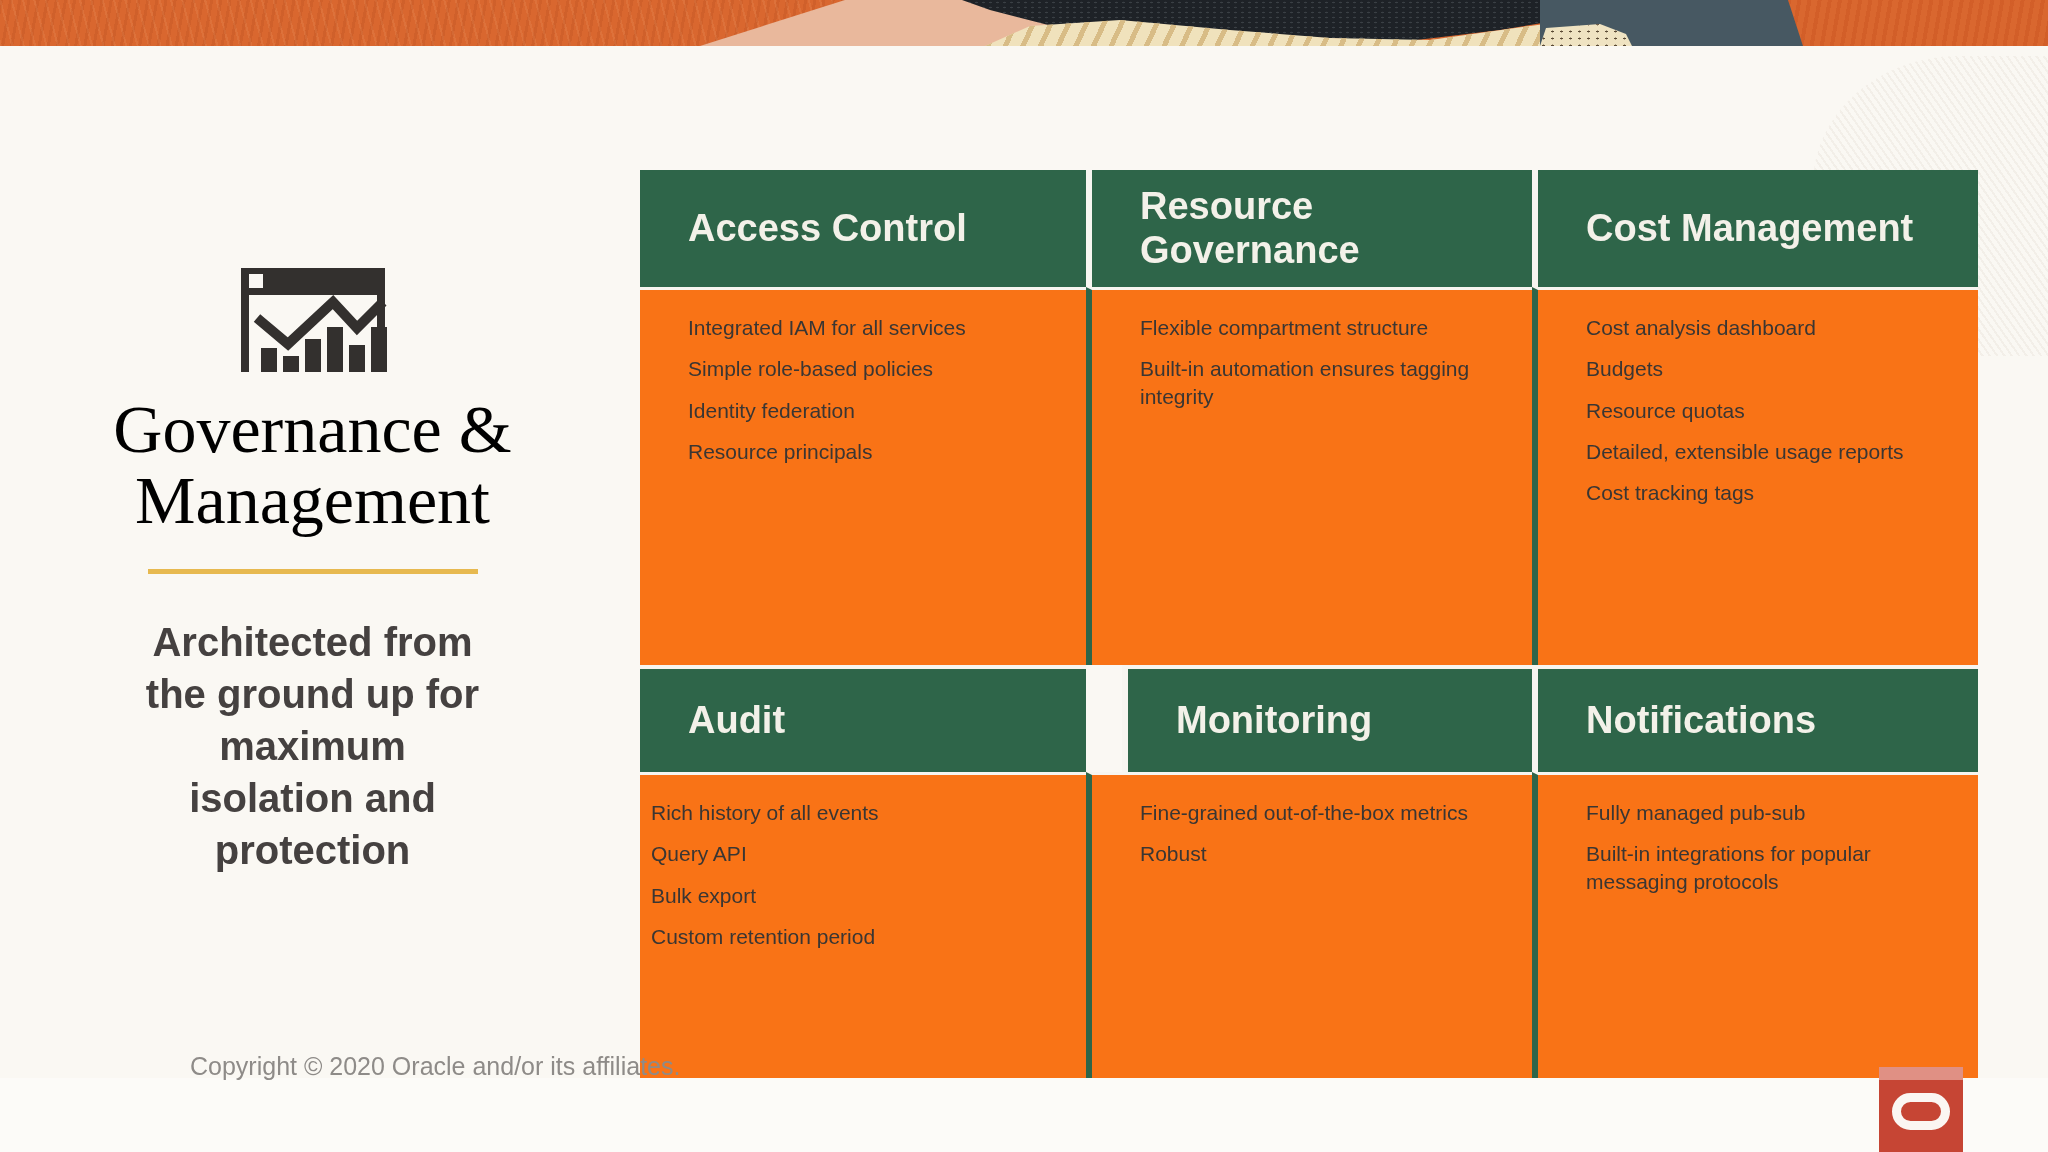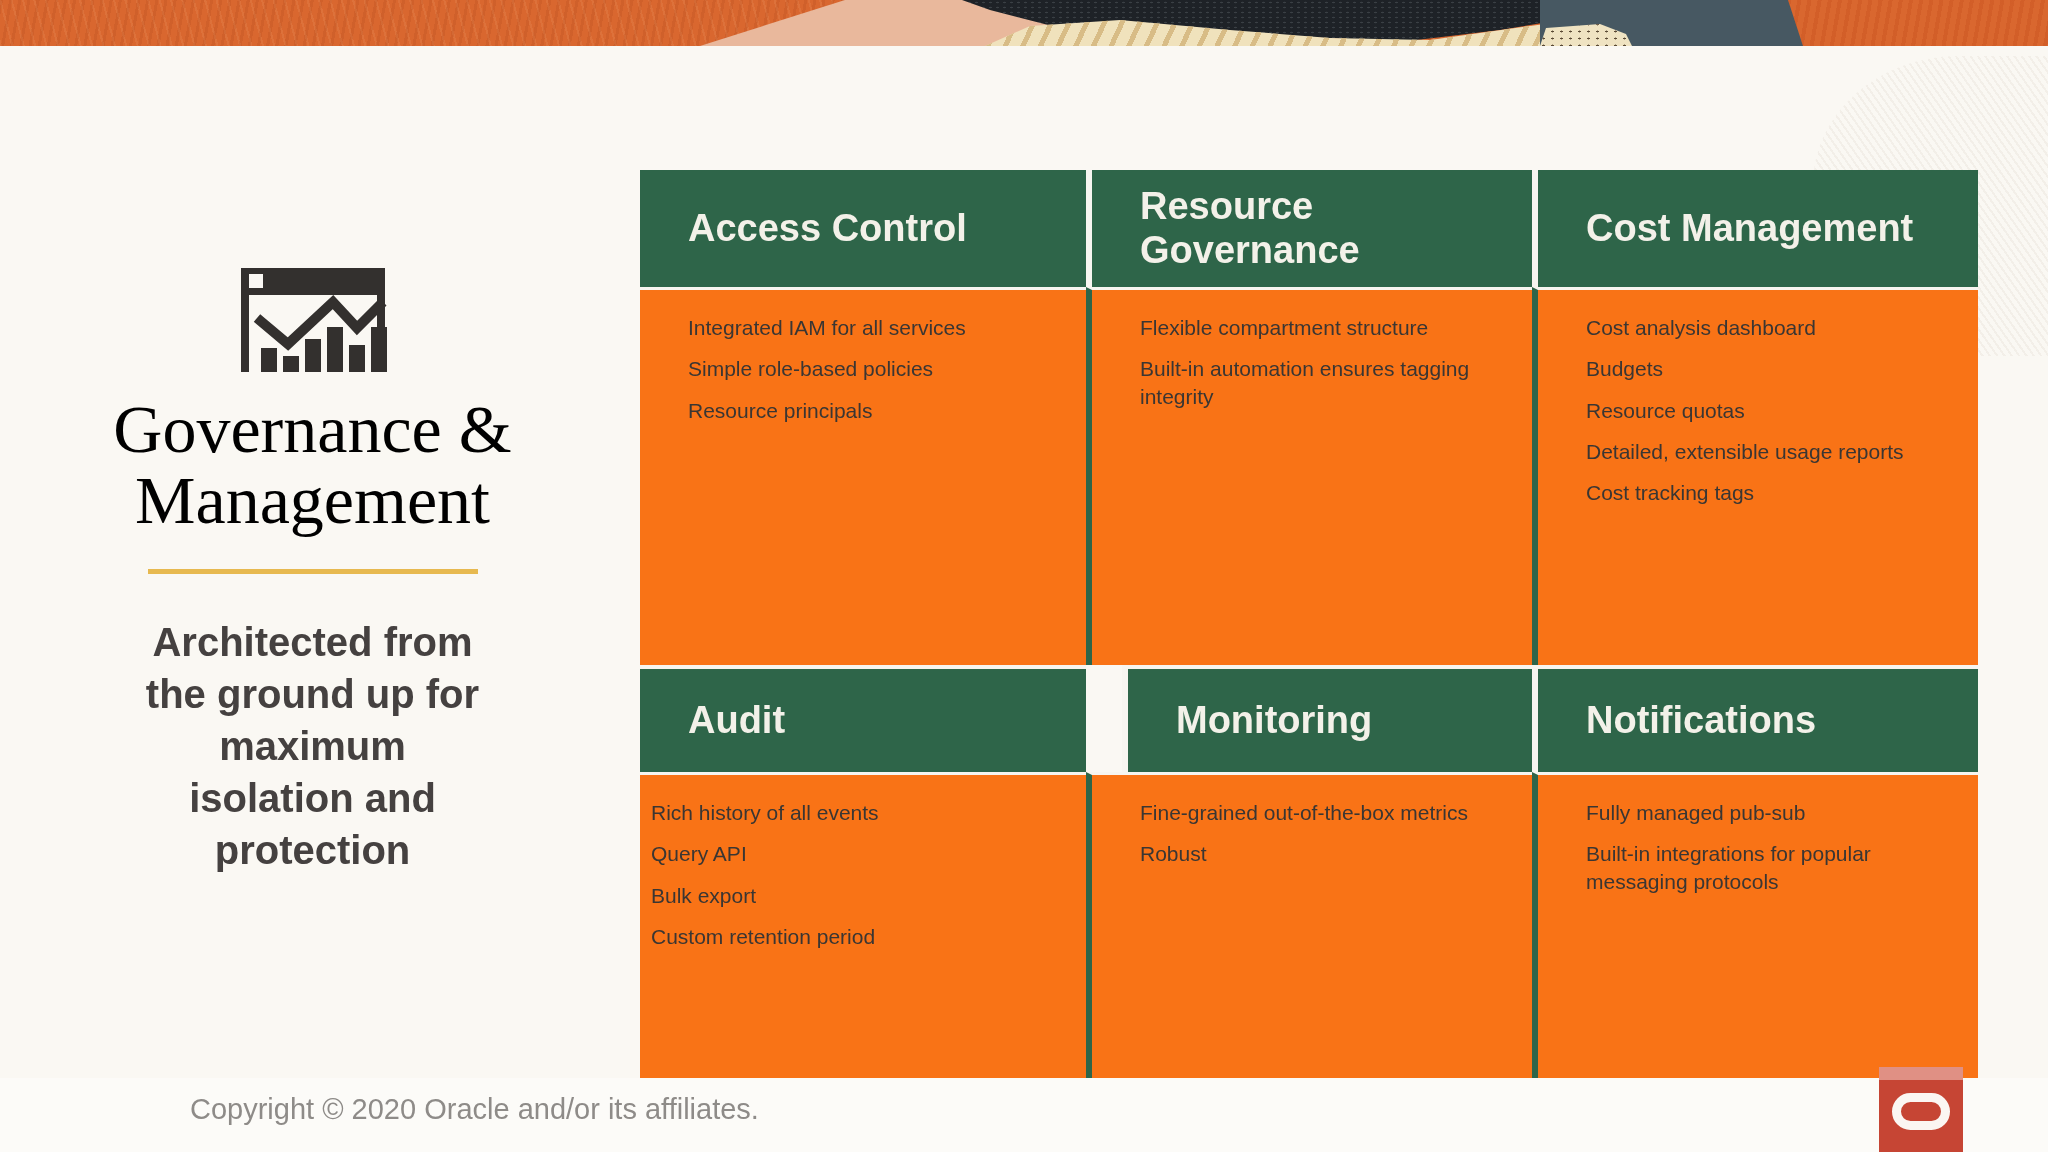--- a/index.html
+++ b/index.html
@@ -102,22 +102,22 @@
     font-size:21px;line-height:1.3;
     overflow:hidden;
   }
   .cell-b p{margin:0 0 14px 0;}
   .sep-h{border-left:6px solid #F7F5F0;}
   .sep-b{border-left:6px solid #2E6549;}
   .top-line{border-top:3px solid #F7F5F0;}
   .top-gap{border-top:4px solid #F7F5F0;}
   
   .copyright{
-    position:absolute;left:190px;top:1093px;
-    font-size:29px;color:#8E8B88;
+    position:absolute;left:190px;top:1052px;
+    font-size:25px;color:#8E8B88;
   }
   .oracle-logo{
     position:absolute;left:1879px;top:1067px;width:84px;height:85px;
     background:#C64534;
   }
   .logo-strip{
     position:absolute;left:0;top:0;width:84px;height:13px;
     background:rgba(255,235,230,0.45);
   }
   .logo-o{
@@ -171,20 +171,21 @@
       </p>
   </aside>
 
   <main class="grid">
       <div class="cell cell-h" style="grid-area: 1 / 1;">
         <span>Access Control</span>
       </div>
       <div class="cell cell-b top-line" style="grid-area: 2 / 1;">
         <p>Integrated IAM for all services</p>
         <p>Simple role-based policies</p>
+        <p>Identity federation</p>
         <p>Resource principals</p>
       </div>
       <div class="cell cell-h sep-h" style="grid-area: 1 / 2;">
         <span>Resource Governance</span>
       </div>
       <div class="cell cell-b sep-b top-line" style="grid-area: 2 / 2;">
         <p>Flexible compartment structure</p>
         <p>Built-in automation ensures tagging integrity</p>
       </div>
       <div class="cell cell-h sep-h" style="grid-area: 1 / 3;">

